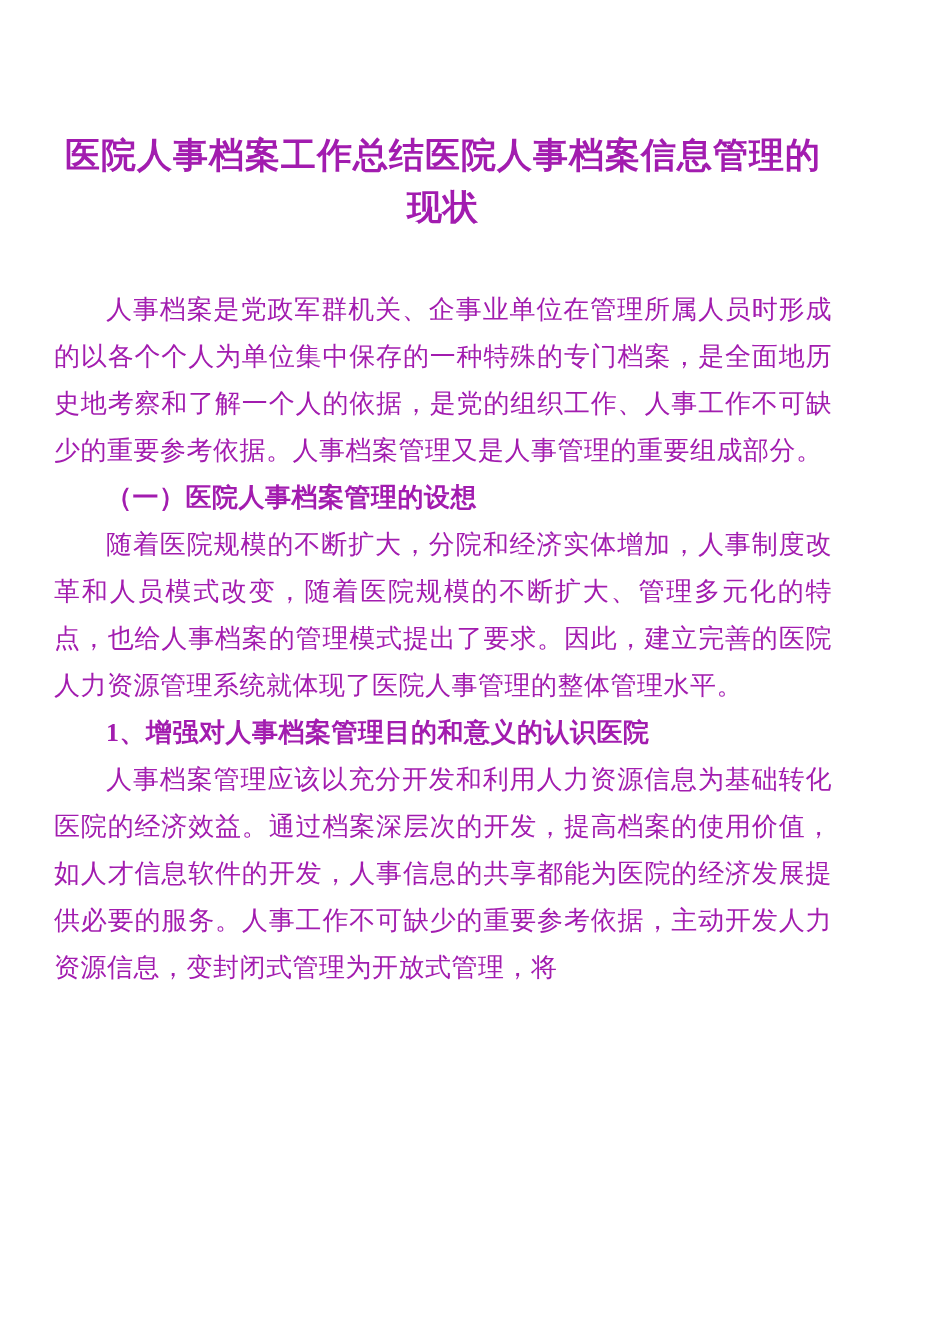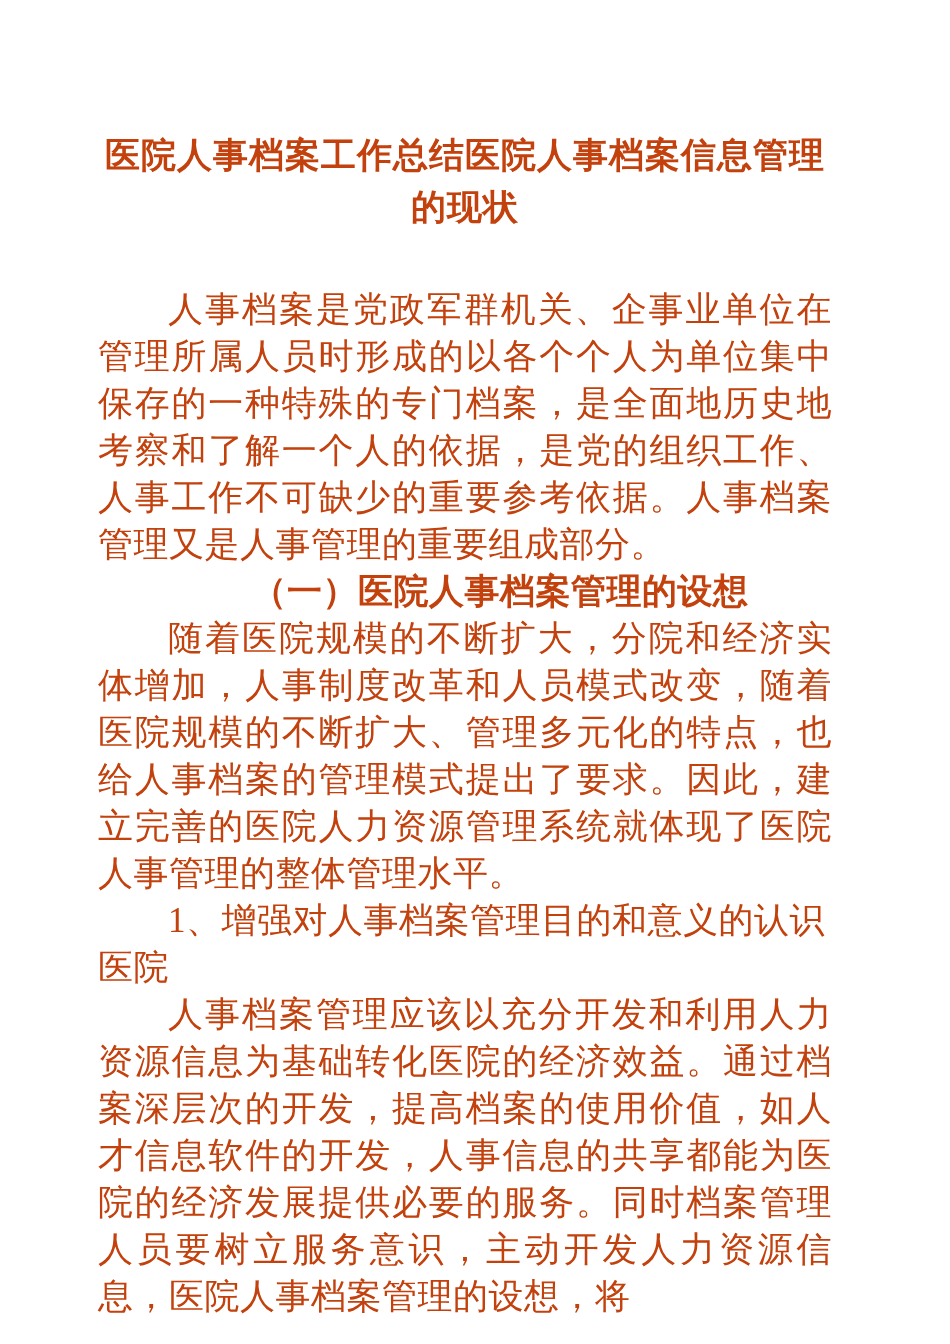--- a/index.html
+++ b/index.html
@@ -5,62 +5,62 @@
   html, body {
     margin: 0;
     padding: 0;
     background: #ffffff;
   }
   .page {
     position: relative;
     width: 950px;
     height: 1344px;
     box-sizing: border-box;
-    padding: 130px 118px 0 98px;
+    padding: 130px 118px 0 54px;
     background: #ffffff;
-    color: #c2410c;
+    color: #a21caf;
     font-family: "Liberation Serif", "DejaVu Serif", serif;
     overflow: hidden;
   }
   .doc-title {
     margin: 0 0 52px 0;
     font-size: 35px;
     font-weight: bold;
     line-height: 52px;
     text-align: center;
     letter-spacing: 1px;
     font-family: "Liberation Serif", "DejaVu Serif", serif;
   }
   .doc-body {
     font-size: 26px;
     line-height: 47px;
   }
   .para {
     margin: 0;
-    font-size: 35px;
+    font-size: 26px;
     line-height: 47px;
     text-align: justify;
     text-indent: 2em;
     letter-spacing: 0.5px;
     word-break: break-all;
   }
   .para.heading {
     font-weight: bold;
-    text-align: center;
+    text-align: left;
   }
   .para.subheading {
-    font-weight: normal;
+    font-weight: bold;
     text-align: left;
   }
 </style>
 </head>
 <body>
 
 <div class="page">
   <h1 class="doc-title">医院人事档案工作总结医院人事档案信息管理的现状</h1>
   <div class="doc-body">
       <p class="para">人事档案是党政军群机关、企事业单位在管理所属人员时形成的以各个个人为单位集中保存的一种特殊的专门档案，是全面地历史地考察和了解一个人的依据，是党的组织工作、人事工作不可缺少的重要参考依据。人事档案管理又是人事管理的重要组成部分。</p>
       <p class="para heading">（一）医院人事档案管理的设想</p>
       <p class="para">随着医院规模的不断扩大，分院和经济实体增加，人事制度改革和人员模式改变，随着医院规模的不断扩大、管理多元化的特点，也给人事档案的管理模式提出了要求。因此，建立完善的医院人力资源管理系统就体现了医院人事管理的整体管理水平。</p>
       <p class="para subheading">1、增强对人事档案管理目的和意义的认识医院</p>
-      <p class="para">人事档案管理应该以充分开发和利用人力资源信息为基础转化医院的经济效益。通过档案深层次的开发，提高档案的使用价值，如人才信息软件的开发，人事信息的共享都能为医院的经济发展提供必要的服务。同时档案管理人员要树立服务意识，主动开发人力资源信息，医院人事档案管理的设想，将</p>
+      <p class="para">人事档案管理应该以充分开发和利用人力资源信息为基础转化医院的经济效益。通过档案深层次的开发，提高档案的使用价值，如人才信息软件的开发，人事信息的共享都能为医院的经济发展提供必要的服务。人事工作不可缺少的重要参考依据，主动开发人力资源信息，变封闭式管理为开放式管理，将</p>
     </div>
 </div>
 
 </body></html>

